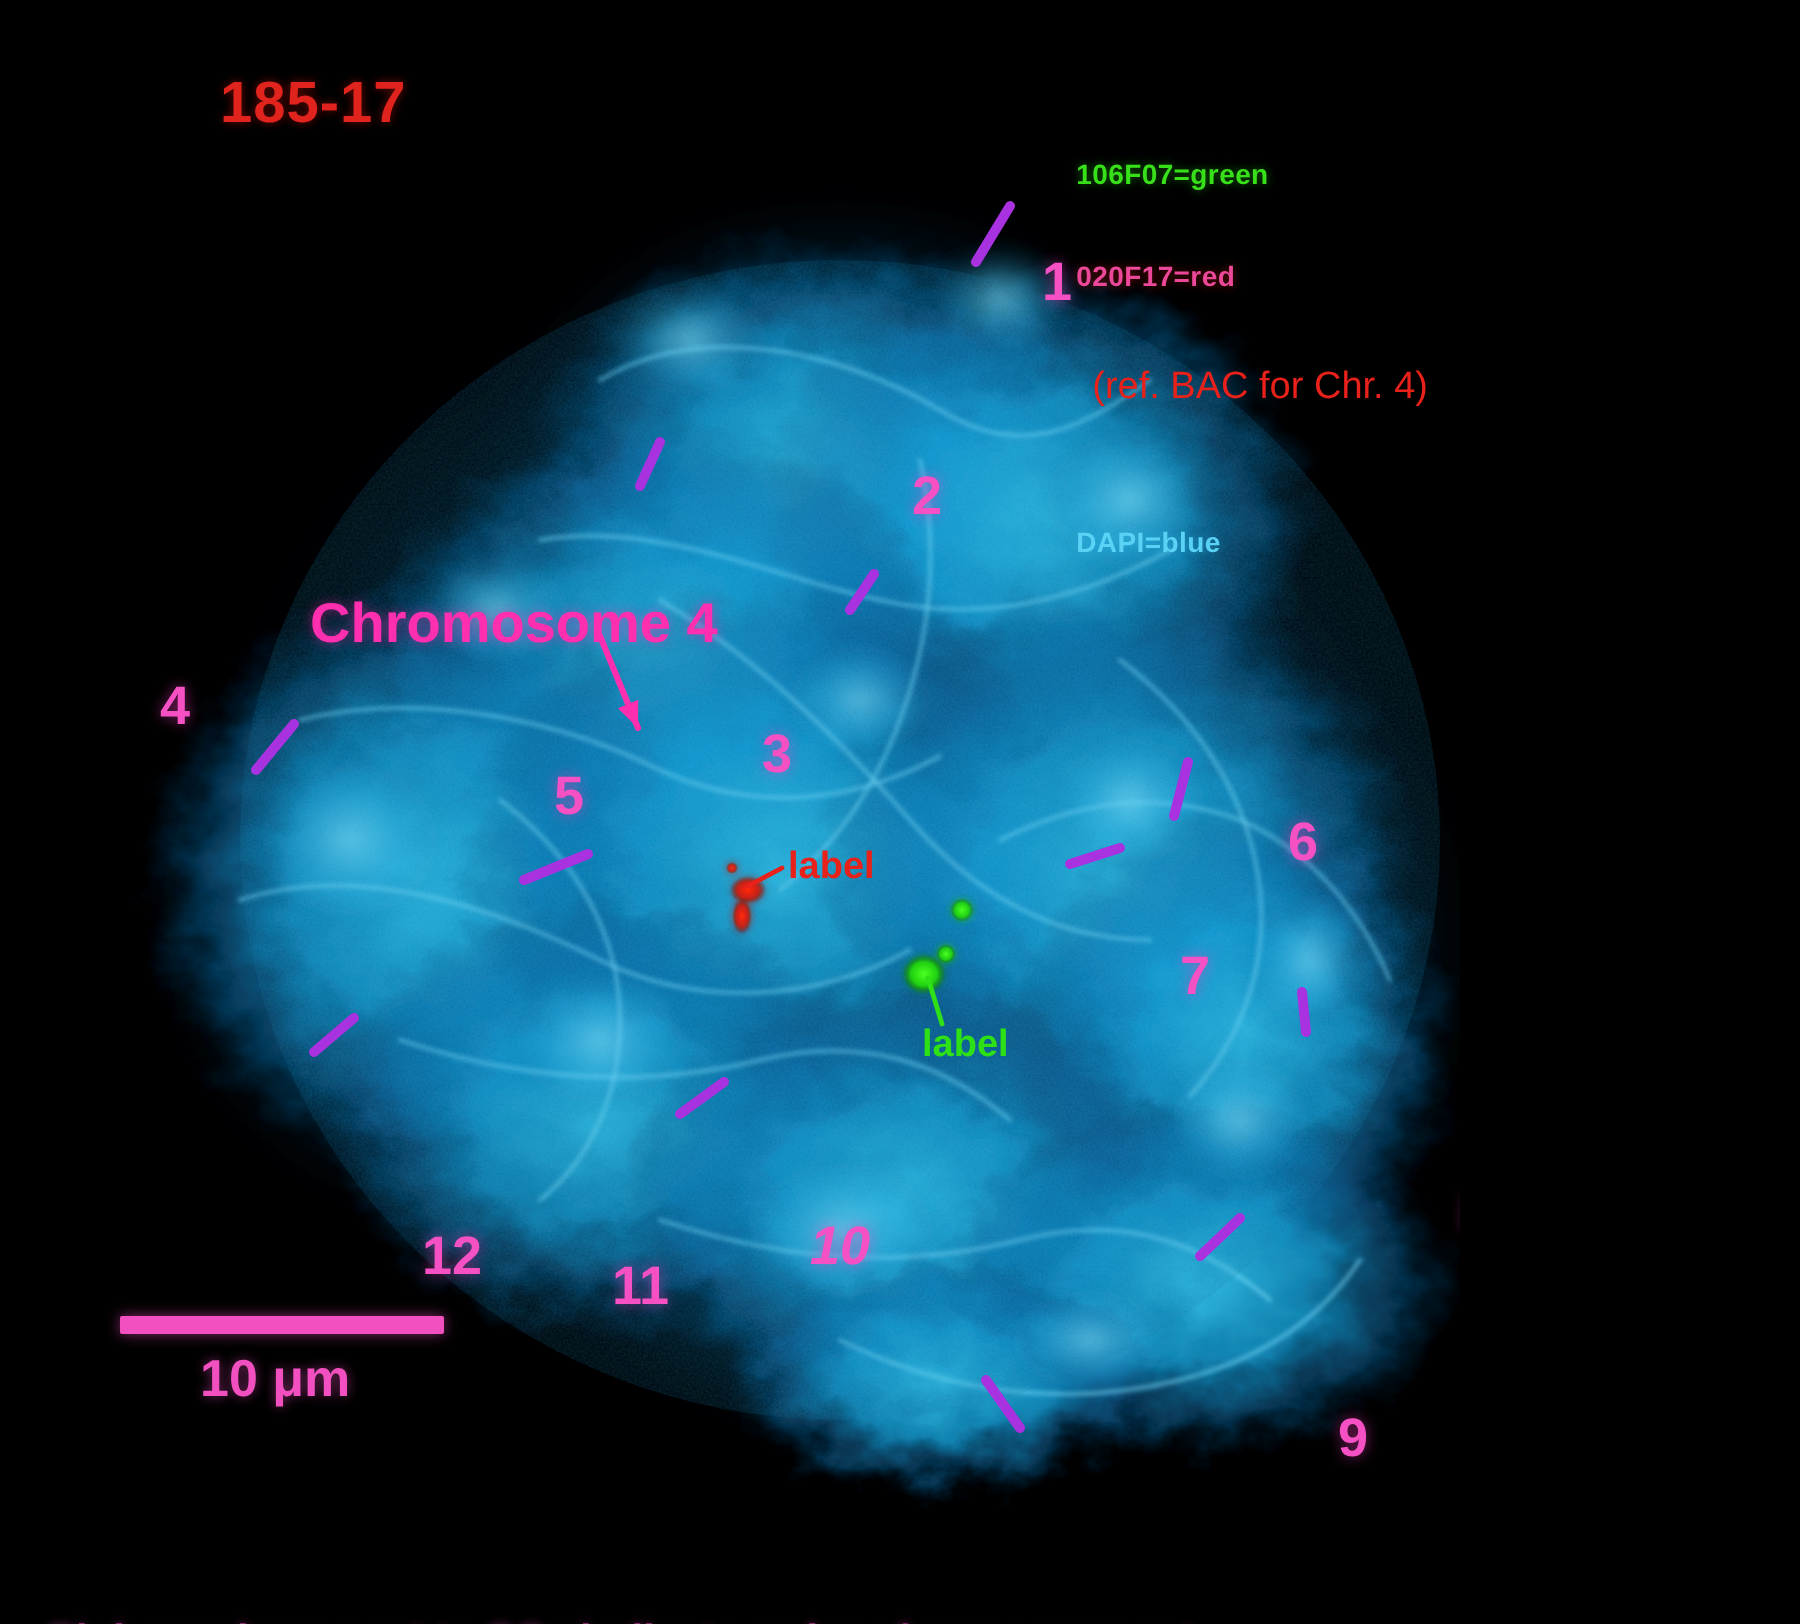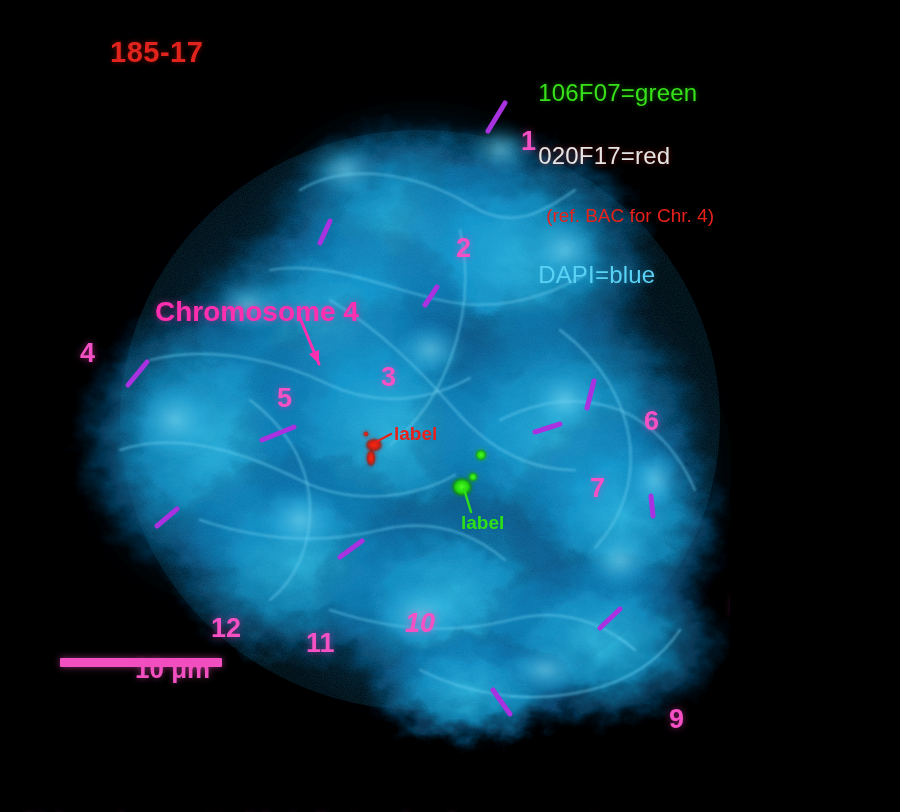--- a/index.html
+++ b/index.html
@@ -35,25 +35,25 @@
   }
 
   .title-red {
     color: #e0231c;
     font-size: 29px;
     font-weight: 700;
     letter-spacing: 0.5px;
     text-shadow: 0 0 5px rgba(200,20,10,.55);
   }
 
-  .legend { font-size: 24px; font-weight: 400; letter-spacing: .2px; }
+  .legend { font-size: 14px; font-weight: 700; letter-spacing: .2px; }
   .legend-green { color: #37e018; text-shadow: 0 0 5px rgba(40,220,20,.5); }
-  .legend-red   { color: #e5e5e5; text-shadow: 0 0 5px rgba(220,30,20,.5); }
+  .legend-red   { color: #ec4899; text-shadow: 0 0 5px rgba(220,30,20,.5); }
   .legend-sub   { color: #e8211a; font-size: 19px; font-weight: 400; }
-  .legend-blue  { color: #5ad2f5; text-shadow: 0 0 6px rgba(70,200,245,.45); }
+  .legend-blue  { color: #5ad2f5; text-shadow: 0 0 6px rgba(70,200,245,.45); margin-top: 24px; }
 
   .sc-num {
     color: #f651c4;
     font-size: 27px;
     font-weight: 700;
     text-shadow: 0 0 7px rgba(246,60,190,.55);
   }
 
   .chr4-label {
     color: #ff2fb0;
@@ -283,20 +283,20 @@
       <div class="ovl sc-num" style="left: 644px; top: 406px;">6</div>
       <div class="ovl sc-num" style="left: 590px; top: 473px;">7</div>
       <div class="ovl sc-num" style="left: 731px; top: 592px;">8</div>
       <div class="ovl sc-num" style="left: 669px; top: 704px;">9</div>
       <div class="ovl sc-num" style="left: 405px; top: 608px; font-style: italic;">10</div>
       <div class="ovl sc-num" style="left: 306px; top: 628px; text-align: center;">11</div>
       <div class="ovl sc-num" style="left: 211px; top: 581px; margin-top: 32px;">12</div>
     </div>
 
   <div class="scalebar-rule ovl" id="scalebar-el" style="left: 60px; top: 658px; width: 162px; height: 9px;"></div>
-  <div class="ovl scalebar-text" id="scalebar-text-el" style="left: 100px; top: 655px; margin-left: 35px;">10 μm</div>
+  <div class="ovl scalebar-text" id="scalebar-text-el" style="left: 100px; top: 675px;">10 μm</div>
 
   <div class="ovl caption" id="caption-el" style="left: 24px; top: 745px;">
     <div>Pink numbers next to SCs indicate order of measurement,</div>
     
   </div>
 
 </div>
 
 </body></html>

